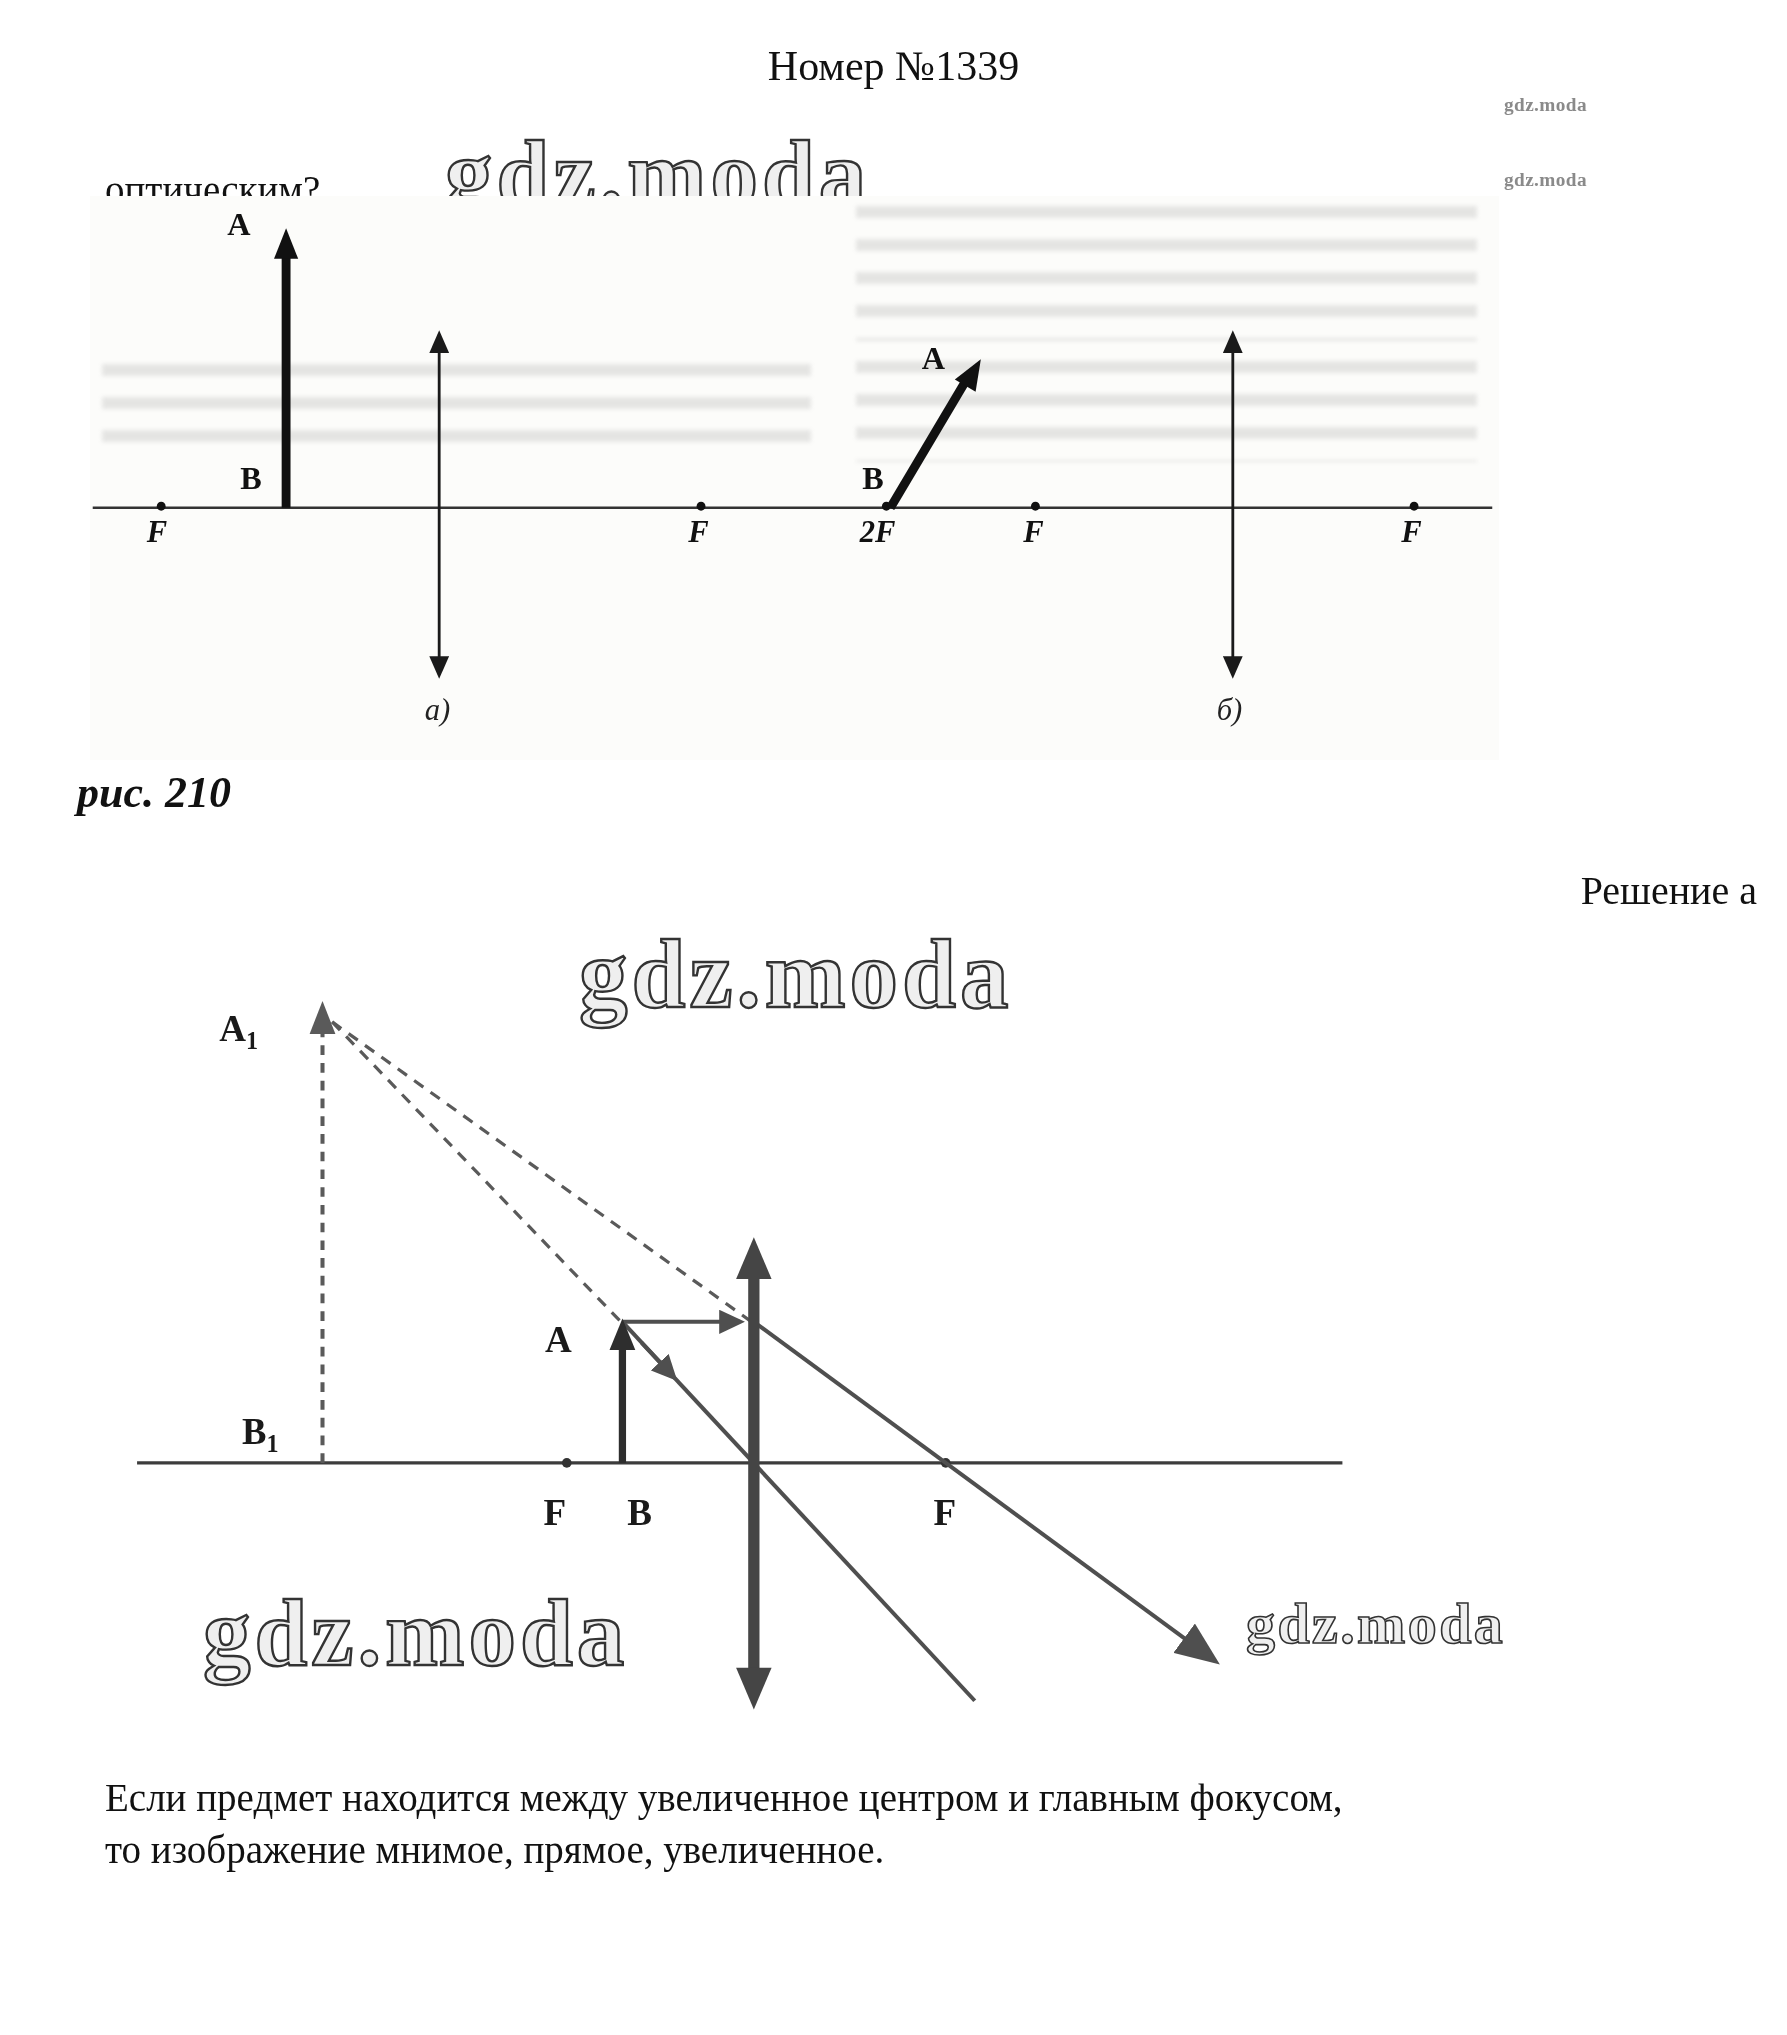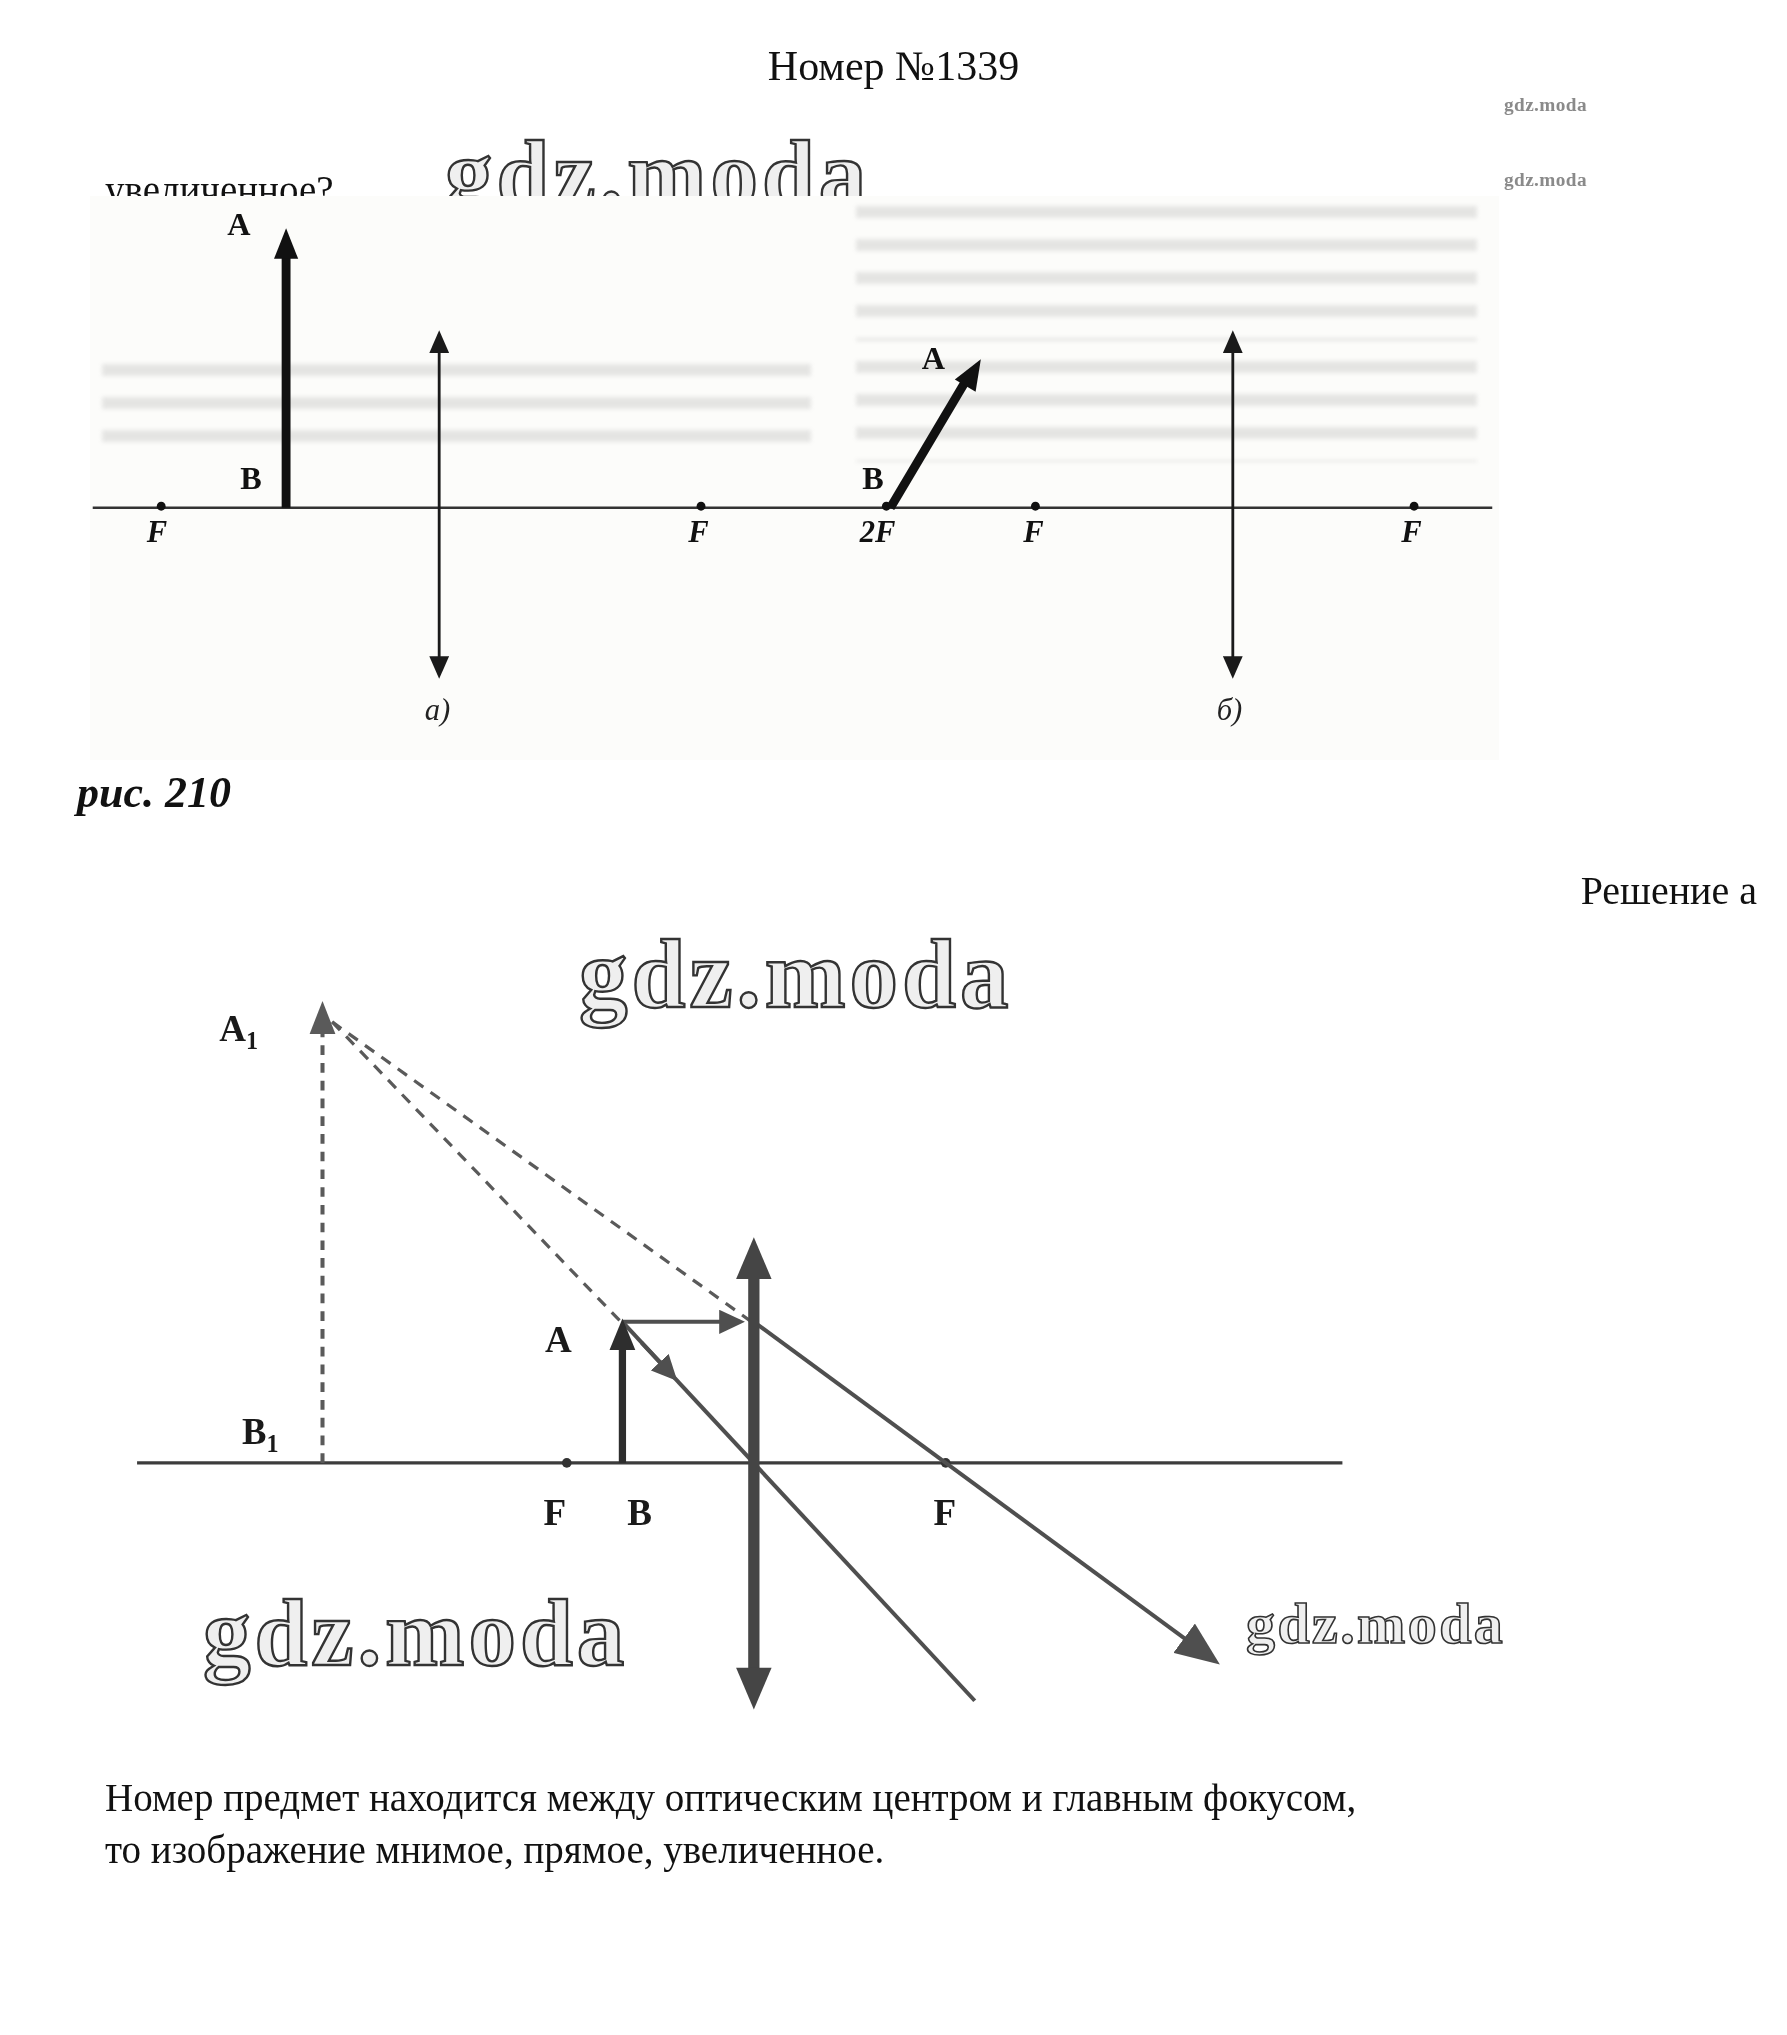--- a/index.html
+++ b/index.html
@@ -77,21 +77,21 @@
 </head>
 <body>
 
 <div class="page">
 
   <div class="small-wm wm1">gdz.moda</div>
   <div class="small-wm wm2">gdz.moda</div>
 
   <h1 class="title">Номер №1339</h1>
 
-  <p class="problem"><br><span>увеличенное?</span></p>
+  <p class="problem"><br><span>оптическим?</span></p>
 
   <div class="big-wm wm-top">gdz.moda</div>
 
   <div class="figure-scan">
     <div class="scan-block sb1"></div>
     <div class="scan-block sb2"></div>
     <div class="scan-block sb3"></div>
 
     <svg width="1409" height="564" viewBox="0 0 1748 700">
       <defs>
@@ -180,16 +180,16 @@
       <text x="516" y="488" class="slbl">A</text>
       <text x="618" y="702" class="slbl">B</text>
       <text x="514" y="702" class="slbl">F</text>
       <text x="998" y="702" class="slbl">F</text>
     </svg>
   </div>
 
   <div class="big-wm wm-bl">gdz.moda</div>
   <div class="big-wm wm-br">gdz.moda</div>
 
-  <p class="conclusion"><span>Номер предмет находится между оптическим центром и главным фокусом,</span><br><span>то изображение мнимое, прямое, увеличенное.</span></p>
+  <p class="conclusion"><span>Если предмет находится между увеличенное центром и главным фокусом,</span><br><span>то изображение мнимое, прямое, увеличенное.</span></p>
 
 </div>
 
 
 </body></html>

